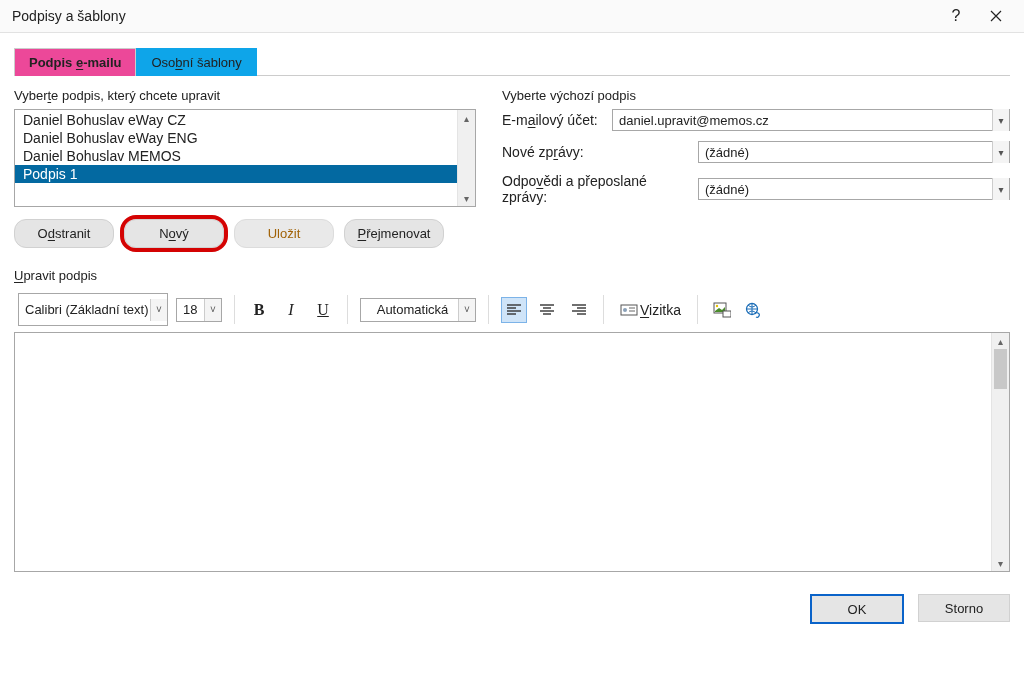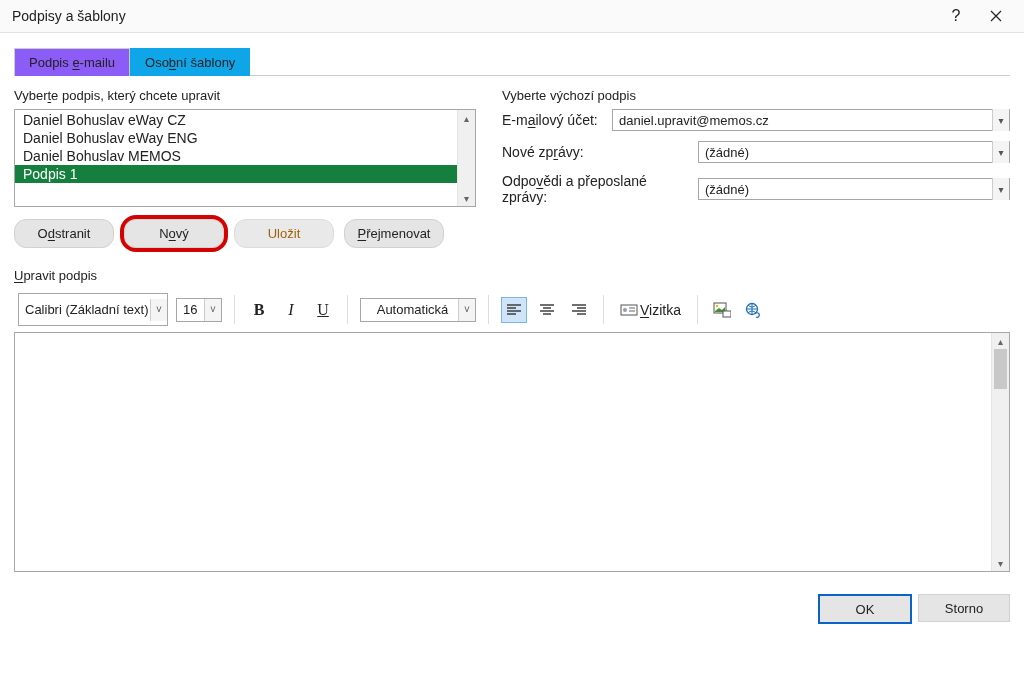--- a/index.html
+++ b/index.html
@@ -53,21 +53,22 @@
     border: 1px solid transparent;
     border-bottom: none;
     position: relative;
     top: 1px;
     background: transparent;
     cursor: default;
     font-size: 13px;
   }
   .tab.active {
     border-color: #ccc;
-    background: #8b5cf6;
+    background: #ec4899;
+    font-weight: bold;
   }
   .tab.inactive-hover { background: #0ea5e9; }
   .underlined { text-decoration: underline; text-underline-offset: 2px; }
 
   
   .columns {
     display: flex;
     padding: 12px 14px 0 14px;
     gap: 26px;
   }
@@ -87,21 +88,21 @@
     overflow: hidden;
     padding: 1px 0;
   }
   .listbox-item {
     padding: 0px 8px;
     font-size: 14px;
     line-height: 18px;
     white-space: nowrap;
   }
   .listbox-item.selected {
-    background: #15803d;
+    background: #0369a1;
     color: #fff;
   }
   .list-scroll {
     width: 17px;
     display: flex;
     flex-direction: column;
     justify-content: space-between;
     background: #f0f0f0;
     border-left: 1px solid #e4e4e4;
   }
@@ -217,21 +218,21 @@
     display: flex;
     flex-direction: column;
   }
   .editor-scroll .arrow { height: 16px; display:flex; align-items:center; justify-content:center; color:#666; font-size:10px;}
   .editor-scroll .thumb { height: 40px; background:#c8c8c8; margin:0 2px; border-radius: 0; }
 
   
   .footer {
     display: flex;
     justify-content: flex-end;
-    gap: 6px;
+    gap: 14px;
     padding: 22px 14px 0 14px;
   }
   .fbtn {
     border: 1px solid #d1d1d1;
     background: #e5e5e5;
     width: 90px;
     height: 26px;
     display: flex;
     align-items: center;
     justify-content: center;
@@ -333,21 +334,21 @@
   <span class="underlined">U</span><span>pravit podpis</span>
 </div>
 
 <div class="toolbar-wrap">
 <div class="toolbar">
   <div class="dd font">
     <div class="dd-val" style="overflow:hidden; white-space:nowrap">Calibri (Základní text)</div>
     <div class="dd-arrow">˅</div>
   </div>
   <div class="dd size">
-    <div class="dd-val">16</div>
+    <div class="dd-val">18</div>
     <div class="dd-arrow">˅</div>
   </div>
 
   <div class="tb-sep"></div>
 
   <div class="tb-btn">
         <span class="bold-b">B</span>
       </div>
   <div class="tb-btn">
         <span class="italic-i">I</span>

